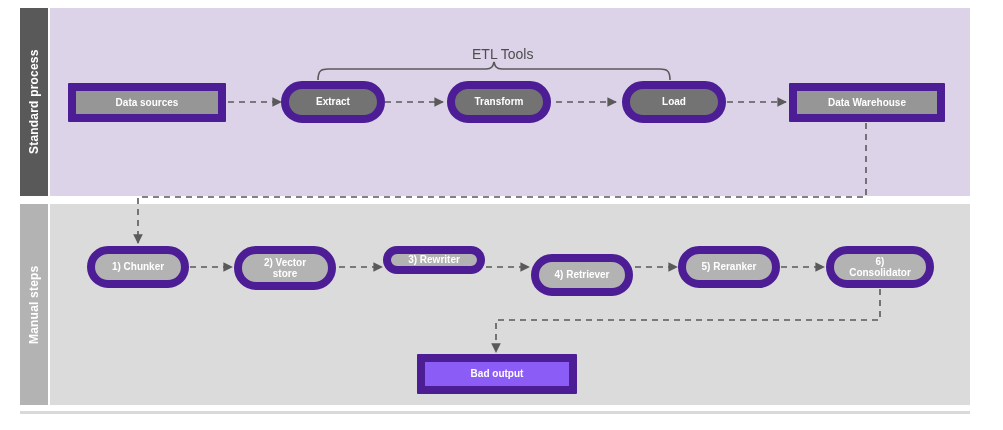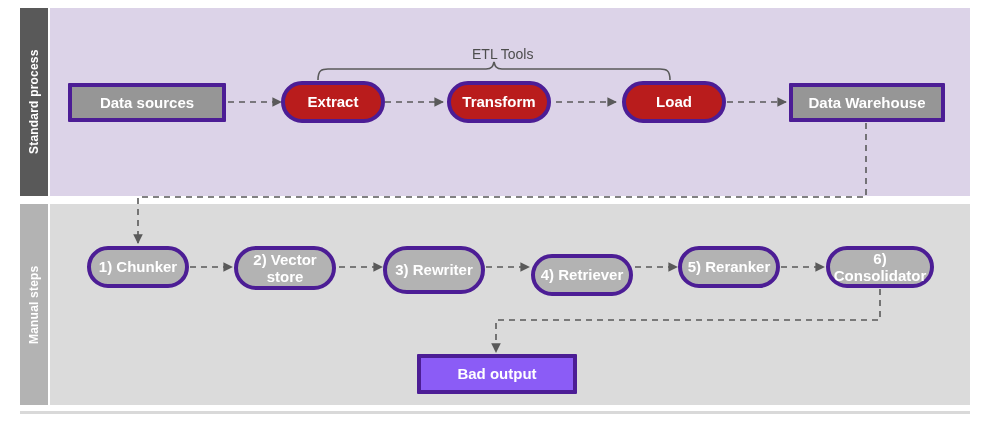--- a/index.html
+++ b/index.html
@@ -73,31 +73,31 @@
 
   
   .node {
     position: absolute;
     display: flex;
     align-items: center;
     justify-content: center;
     text-align: center;
     color: #ffffff;
     font-weight: bold;
-    font-size: 15px;
+    font-size: 10px;
     line-height: 1.15;
     box-sizing: border-box;
-    border: 4px solid #4c1d95;
+    border: 8px solid #4c1d95;
   }
   .node-rect {
     background: #969696;
     border-radius: 1px;
   }
   .node-pill-purple {
-    background: #b91c1c;
+    background: #737373;
     border-radius: 999px;
   }
   .node-pill-gray {
     background: #b3b3b3;
     border-radius: 999px;
   }
   .node-warning {
     background: #8b5cf6;
     border-radius: 1px;
   }
@@ -181,21 +181,21 @@
   <div class="node node-pill-purple" style="left: 447px; top: 81px; width: 104px; height: 42px;">Transform</div>
 
   <div class="node node-pill-purple" style="left: 622px; top: 81px; width: 104px; height: 42px;">Load</div>
 
   <div class="node node-rect" style="left: 789px; top: 83px; width: 156px; height: 39px;">Data Warehouse</div>
 
   <div class="node node-pill-gray" style="left: 87px; top: 246px; width: 102px; height: 42px;">1) Chunker</div>
 
   <div class="node node-pill-gray" style="left: 234px; top: 246px; width: 102px; height: 44px;">2) Vector<br>store</div>
 
-  <div class="node node-pill-gray" style="left: 383px; top: 246px; width: 102px; height: 48px;">3) Rewriter</div>
+  <div class="node node-pill-gray" style="left: 383px; top: 246px; width: 102px; height: 28px;">3) Rewriter</div>
 
   <div class="node node-pill-gray" style="left: 531px; top: 246px; width: 102px; height: 42px; margin-top: 8px;">4) Retriever</div>
 
   <div class="node node-pill-gray" style="left: 678px; top: 246px; width: 102px; height: 42px;">5) Reranker</div>
 
   <div class="node node-pill-gray" style="left: 826px; top: 246px; width: 108px; height: 42px;">6)<br>Consolidator</div>
 
   <div class="node node-warning" style="left: 417px; top: 354px; width: 160px; height: 40px;">Bad output</div>
 
 </div>

